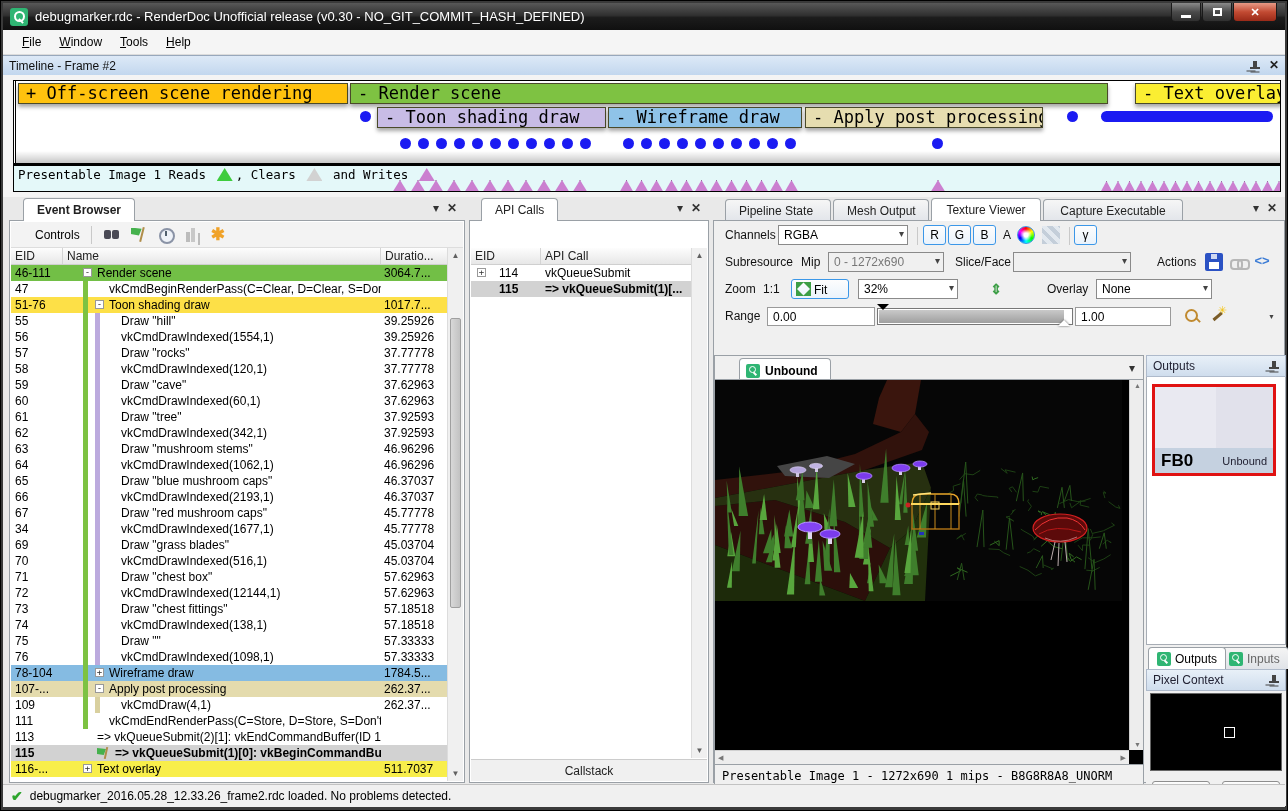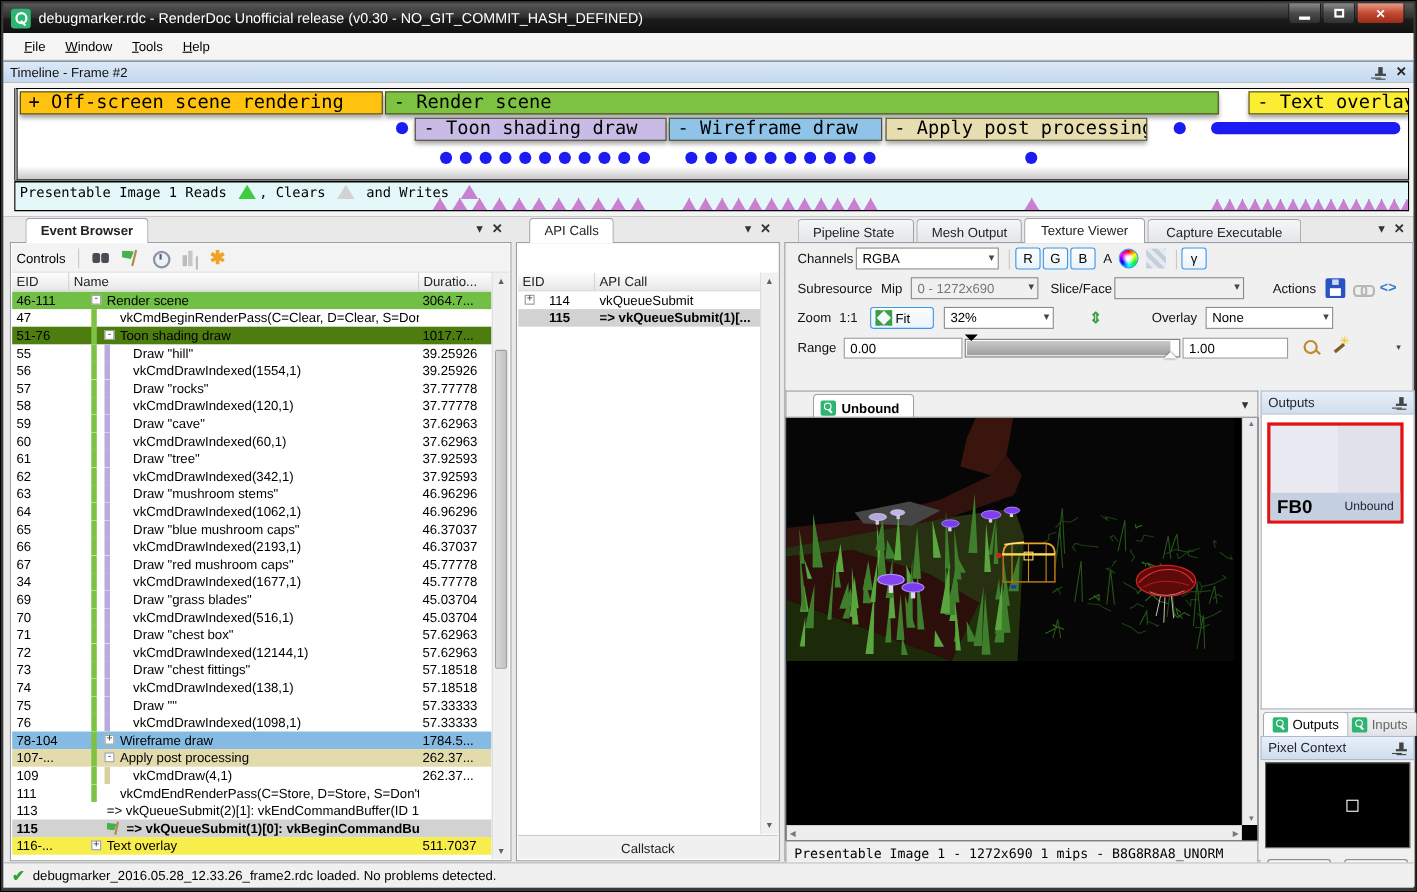--- a/index.html
+++ b/index.html
@@ -35,21 +35,21 @@
 
 .workspace{position:absolute;left:2px;right:2px;top:196px;height:587px;background:#e9e9e9}
 .panel{position:absolute;top:196px}
 .tabstrip{position:absolute;left:0;right:0;top:0;height:24px}
 .tab{position:absolute;top:2px;height:22px;background:linear-gradient(#f6f6f6,#e2e5ea);border:1px solid #9aa0a6;border-bottom:none;border-radius:4px 4px 0 0;padding:4px 13px 0;white-space:nowrap;color:#222}
 .tab.active{background:#fff;height:23px;top:1px;z-index:3}
 .tab.boldtab{font-weight:bold}
 .dockbtn{position:absolute;top:5px;font-size:12px;color:#333;line-height:12px}
 .pbody{position:absolute;left:0;right:0;top:23px;bottom:0;background:#fff;border:1px solid #9aa0a6}
 
-.eb-toolbar{position:absolute;left:1px;right:1px;top:1px;height:26px;background:#f3f3f3;border-bottom:1px solid #ddd;display:flex;align-items:center;padding-left:4px;gap:9px}
+.eb-toolbar{position:absolute;left:1px;right:1px;top:1px;height:26px;background:#f3f3f3;border-bottom:1px solid #ddd;display:flex;align-items:center;padding-left:24px;gap:9px}
 .tsep{width:1px;height:18px;background:#c9c9c9;margin:0 2px}
 .ticon{width:18px;height:18px;position:relative;display:inline-block}
 .bino::before{content:"";position:absolute;left:1px;top:4px;width:7px;height:9px;background:#4a4a55;border-radius:2px}
 .bino::after{content:"";position:absolute;left:9px;top:4px;width:7px;height:9px;background:#4a4a55;border-radius:2px}
 .flagico::before{content:"";position:absolute;left:1px;top:2px;width:11px;height:8px;background:#45b14d;clip-path:polygon(0 0,100% 15%,75% 100%,0 80%)}
 .flagico::after{content:"";position:absolute;left:11px;top:1px;width:2px;height:15px;background:#b08d4a;transform:rotate(14deg)}
 .clockico::before{content:"";position:absolute;left:2px;top:2px;width:12px;height:12px;border:2px solid #8a93a6;border-radius:50%;background:#eef2f8}
 .clockico::after{content:"";position:absolute;left:8px;top:5px;width:2px;height:5px;background:#51606e}
 .statsico::before{content:"";position:absolute;left:2px;top:6px;width:4px;height:10px;background:#bcbcbc}
 .statsico::after{content:"";position:absolute;left:7px;top:2px;width:4px;height:14px;background:#c8c8c8;box-shadow:6px 4px 0 -1px #bcbcbc}
@@ -289,21 +289,21 @@
             <div class="edur">3064.7...</div>
           </div>
           <div class="erow">
             <div class="eid">47</div>
             <div class="ename">
               <div class="guide" style="left: 20px; background: rgb(125, 194, 66);"></div>
               <div class="etext" style="left: 46px;">vkCmdBeginRenderPass(C=Clear, D=Clear, S=Don't Care)</div>
             </div>
             <div class="edur"></div>
           </div>
-          <div class="erow" style="background: #4d7c0f; justify-content: space-between;">
+          <div class="erow" style="background: #fde047; justify-content: space-between;">
             <div class="eid">51-76</div>
             <div class="ename">
               <div class="guide" style="left: 20px; background: rgb(125, 194, 66);"></div>
               <div class="exp" style="left: 32px;">-</div>
               <div class="etext" style="left: 46px;">Toon shading draw</div>
             </div>
             <div class="edur">1017.7...</div>
           </div>
           <div class="erow">
             <div class="eid">55</div>

